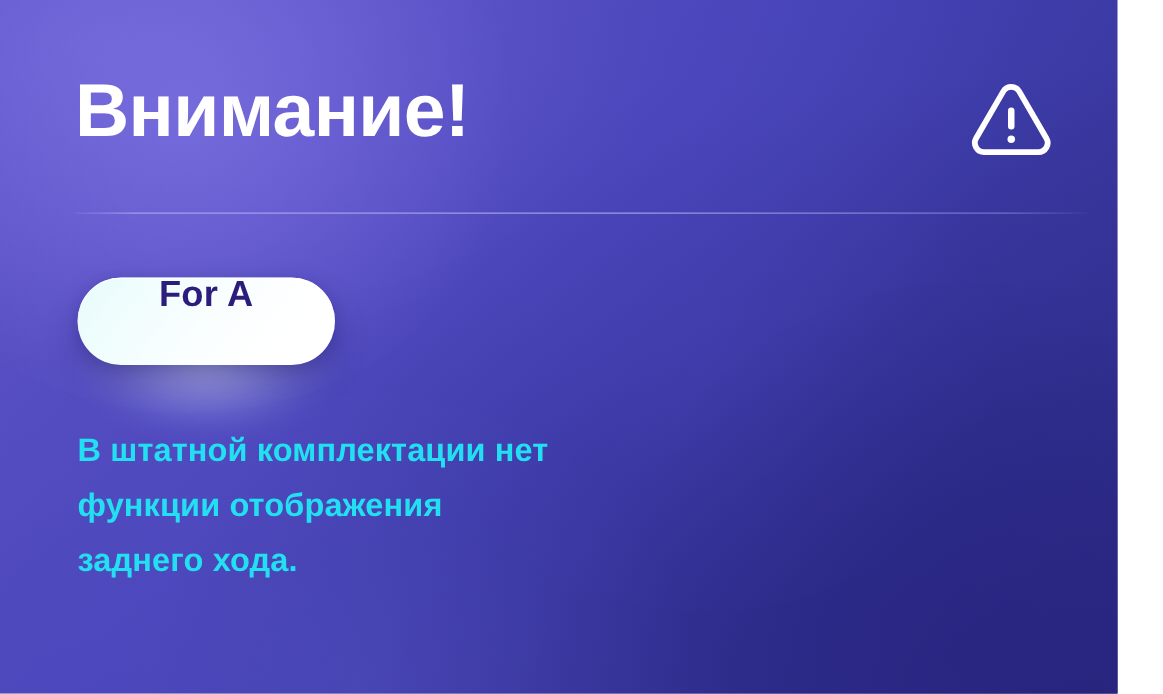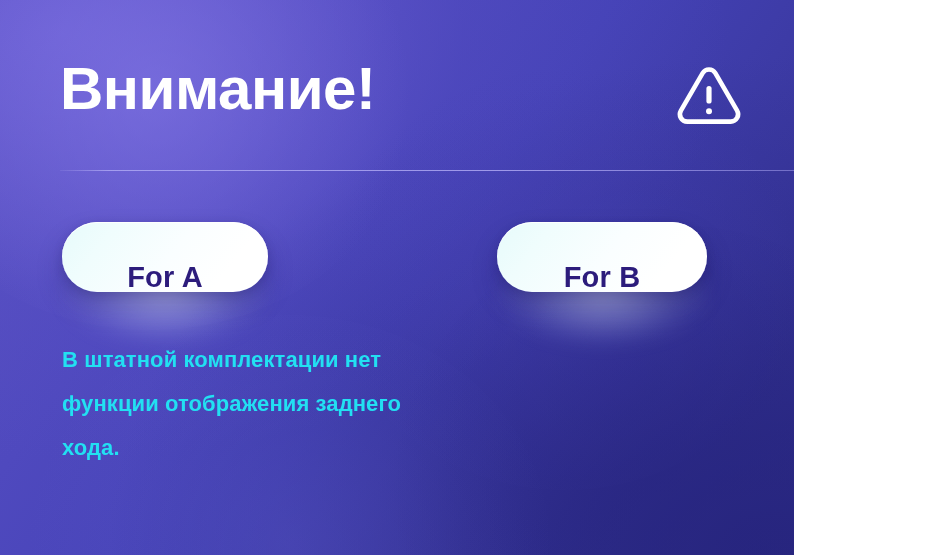--- a/index.html
+++ b/index.html
@@ -8,21 +8,21 @@
   }
   body {
     width: 930px;
     height: 555px;
     overflow: hidden;
     font-family: "Liberation Sans", sans-serif;
   }
 
   #slide {
     position: relative;
-    width: 794px;
+    width: 894px;
     height: 555px;
     overflow: hidden;
     background:
       radial-gradient(120% 110% at 8% 6%, rgba(110,98,215,0.85) 0%, rgba(92,82,200,0.25) 42%, rgba(60,58,160,0) 70%),
       radial-gradient(110% 120% at 96% 100%, rgba(38,36,124,0.95) 0%, rgba(46,44,140,0.45) 45%, rgba(60,58,170,0) 75%),
       linear-gradient(125deg, #5a52c2 0%, #4f49be 28%, #4442b6 52%, #3a389f 76%, #2e2e87 100%);
   }
 
   
   .bg-blob {
@@ -124,21 +124,21 @@
     pointer-events: none;
   }
   .pill {
     position: relative;
     width: 206px;
     height: 70px;
     border-radius: 35px;
     border: 0;
     padding: 0;
     display: flex;
-    align-items: flex-end;
+    align-items: flex-start;
     justify-content: center;
     background:
       linear-gradient(128deg, #e6fbfb 0%, #f0fdfd 22%, #fafeff 52%, #ffffff 78%, #ffffff 100%);
     box-shadow:
       0 14px 26px rgba(26,22,86,0.28),
       0 3px 10px rgba(26,22,86,0.18),
       inset 0 1px 0 rgba(255,255,255,0.9);
     cursor: pointer;
   }
   .pill-label {
@@ -150,21 +150,21 @@
   }
 
   .col-b .pill-glow { width: 208px; height: 92px; }
   .col-b .pill { width: 210px; }
 
   
   .body-text {
     margin: 0;
     padding: 0;
     color: #22e0f2;
-    font-size: 22px;
+    font-size: 26px;
     line-height: 44px;
     font-weight: 700;
     letter-spacing: 0.1px;
     width: 390px;
   }
   .col-a .body-text { margin-top: 46px; width: 382px; }
   .col-b .body-text { margin-top: 46px; width: 390px; }
 </style>
 </head>
 <body>
@@ -203,22 +203,16 @@
       <div class="pill-wrap">
         <div class="pill-glow"></div>
         <button class="pill">
           <span class="pill-label">For A</span>
         </button>
       </div>
       <p class="body-text">В штатной комплектации нет функции отображения заднего хода.</p>
     </div>
 
     <div class="column col-b">
-      <div class="pill-wrap">
-        <div class="pill-glow"></div>
-        <button class="pill">
-          <span class="pill-label">For B</span>
-        </button>
-      </div>
     </div>
 
   </div>
 </div>
 
 </body></html>

